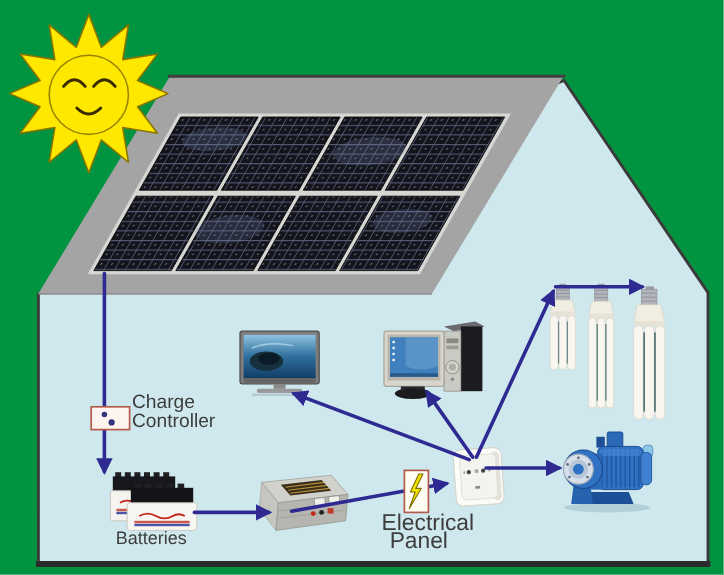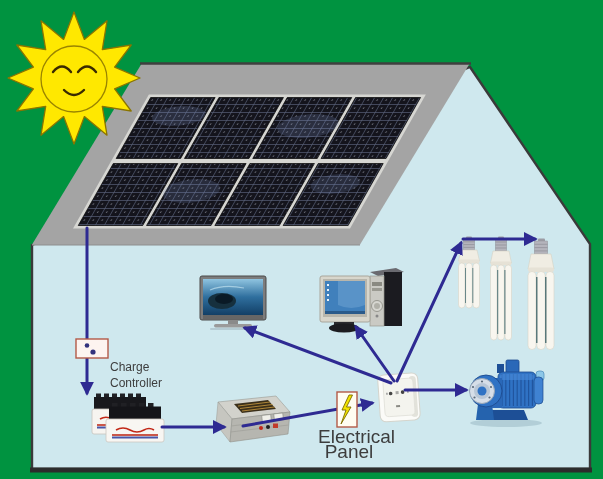--- a/index.html
+++ b/index.html
@@ -7,21 +7,21 @@
   .stage{
     position:relative;width:603px;height:479px;overflow:hidden;
     background:#009340;
   }
   .stage svg{position:absolute;left:0;top:0;}
   .diagram-label{
     position:absolute;color:#3d3d3d;z-index:5;
     font-family:"Liberation Sans", sans-serif;
     -webkit-user-select:none;user-select:none;
   }
-  .lbl-cc{left:110px;top:328px;width:74px;font-size:12px;line-height:15.5px;margin-top:32px;}
+  .lbl-cc{left:110px;top:328px;width:74px;font-size:16px;line-height:15.5px;}
   .lbl-batt{left:88px;top:440px;width:76px;font-size:15px;text-align:center;}
   .lbl-inv{left:226px;top:443px;width:72px;font-size:15px;text-align:center;}
   .lbl-ep{left:318px;top:430px;width:62px;font-size:19px;line-height:14.5px;text-align:center;}
 </style>
 </head>
 <body>
 
 <div class="stage">
 <svg width="603" height="479" viewBox="0 0 603 479">
   <defs>
@@ -249,14 +249,15 @@
     <circle cx="93" cy="352" r="2.6" fill="#33337d"></circle>
   </g>
 
   <g>
     <rect x="337" y="392" width="20" height="35" fill="#fffdf2" stroke="#b35a48" stroke-width="1.4"></rect>
     <path d="M349,395 L342,410 L346,410 L341,424 L351,407 L346.5,407 L352.5,395 Z" fill="#f2e400" stroke="#7a6a00" stroke-width="0.9" stroke-linejoin="round"></path>
   </g>
 </svg>
 
 <div class="diagram-label lbl-cc">Charge Controller</div>
+<div class="diagram-label lbl-batt">Batteries</div>
 <div class="diagram-label lbl-ep">Electrical Panel</div>
 </div>
 
 </body></html>

